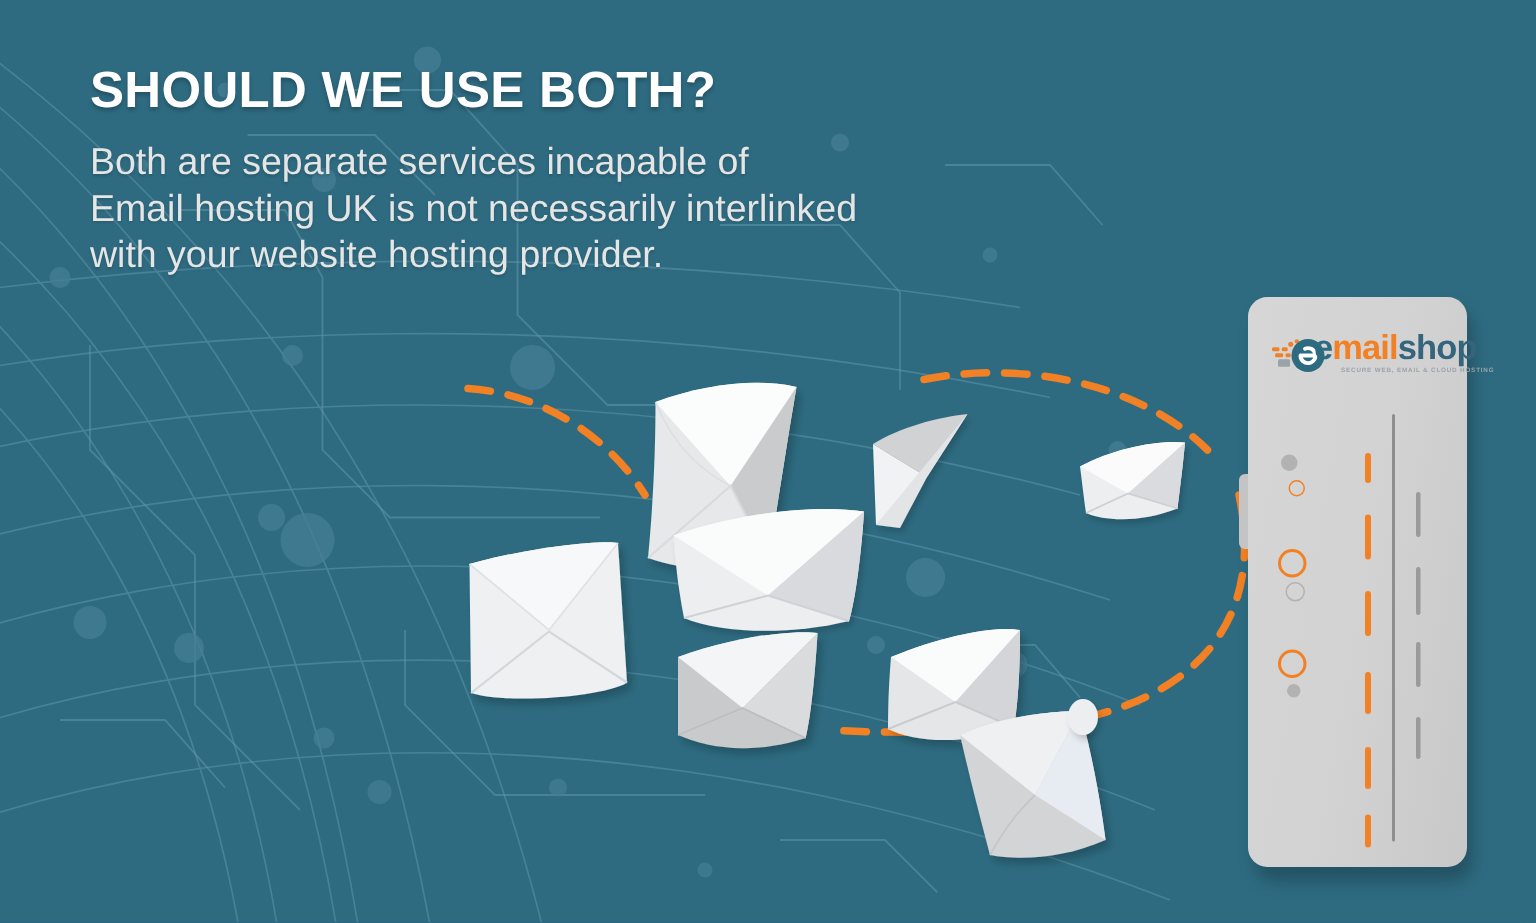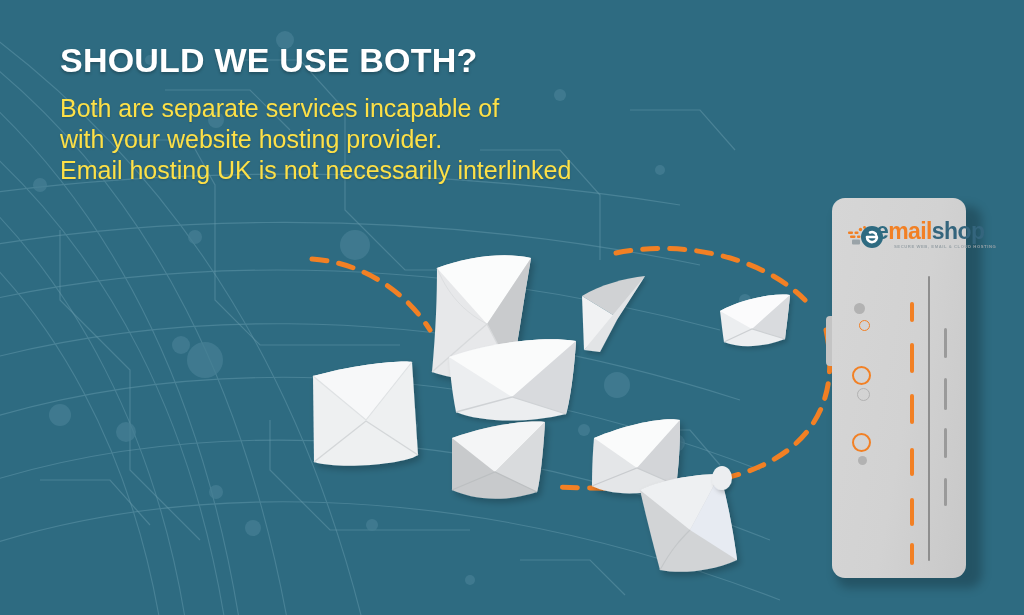--- a/index.html
+++ b/index.html
@@ -15,33 +15,33 @@
   #bg-network{position:absolute;left:0;top:0;width:1024px;height:615px;}
 
   
   .text-block{position:absolute;left:60px;top:42px;width:650px;}
   .headline{
     margin:0;color:#ffffff;font-size:34px;font-weight:bold;
     letter-spacing:.2px;line-height:1.1;
     text-shadow:0 2px 3px rgba(0,0,0,.25);
   }
   .body-copy{
-    margin:14px 0 0 0;color:#fde047;font-size:25px;line-height:1.24;
+    margin:14px 0 0 0;color:#e5e5e5;font-size:25px;line-height:1.24;
     font-weight:400;text-shadow:0 1px 2px rgba(0,0,0,.18);
   }
   .body-copy .ln{display:block;white-space:nowrap;}
 
   
   #server-wrap{position:absolute;left:826px;top:198px;width:160px;height:390px;}
   .server-shadow{
     position:absolute;left:10px;top:8px;width:146px;height:382px;
     background:rgba(0,0,0,.22);border-radius:14px;filter:blur(5px);
   }
   .server-body{
-    position:absolute;left:6px;top:0;width:134px;height:380px;
+    position:absolute;left:6px;top:0;width:146px;height:380px;
     background:linear-gradient(100deg,#d6d6d6 0%,#d2d2d2 55%,#c8c8c8 100%);
     border-radius:13px;
   }
   .server-tab{
     position:absolute;left:0px;top:118px;width:9px;height:50px;
     background:#c4c4c4;border-radius:4px 0 0 4px;
   }
 
   
   .logo{position:absolute;left:16px;top:20px;width:128px;height:42px;}
@@ -225,22 +225,22 @@
 
     <g filter="url(#soft2)">
       <ellipse cx="722" cy="478" rx="10" ry="12" fill="#eceef0"></ellipse>
     </g>
   </svg>
 
   <div class="text-block">
     <h1 class="headline">SHOULD WE USE BOTH?</h1>
     <p class="body-copy">
       <span class="ln">Both are separate services incapable of</span>
+      <span class="ln">Email hosting UK is not necessarily interlinked</span>
       <span class="ln">with your website hosting provider.</span>
-      <span class="ln">Email hosting UK is not necessarily interlinked</span>
     </p>
   </div>
 
   <div id="server-wrap">
     <div class="server-shadow"></div>
     <div class="server-tab"></div>
     <div class="server-body">
 
       <div class="logo">
         <svg class="logo-mark" viewBox="0 0 42 30" xmlns="http://www.w3.org/2000/svg">

